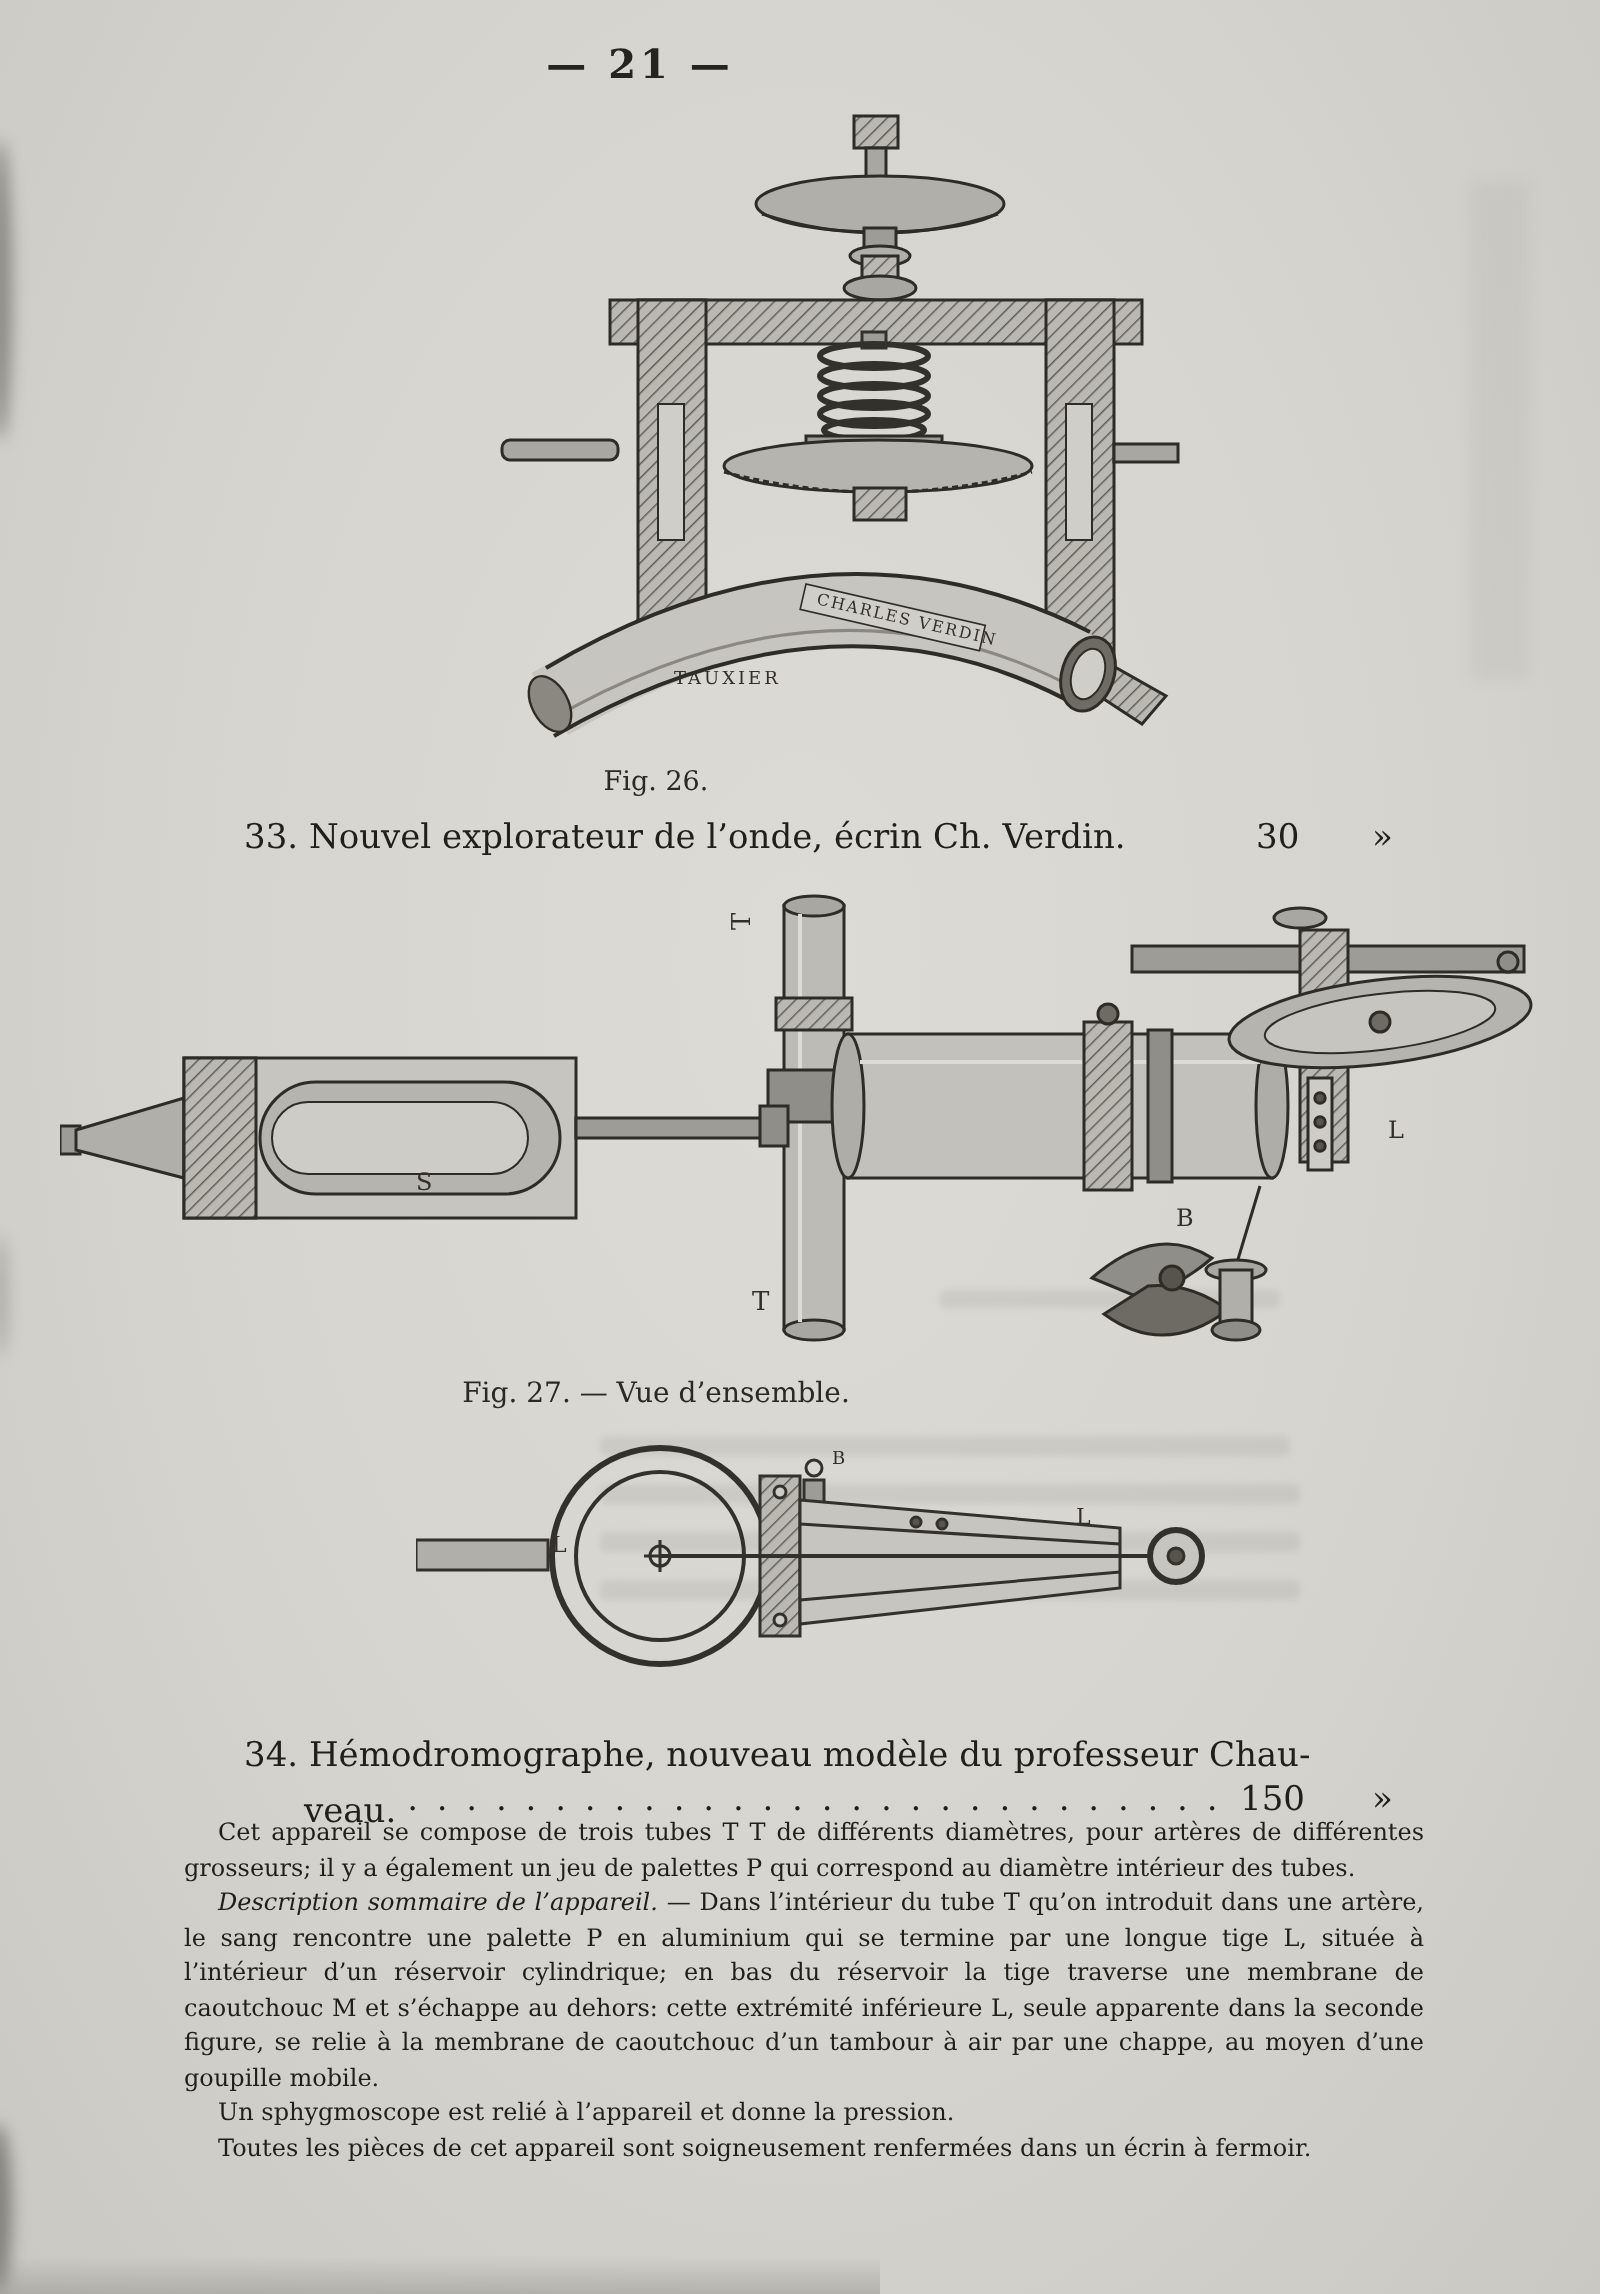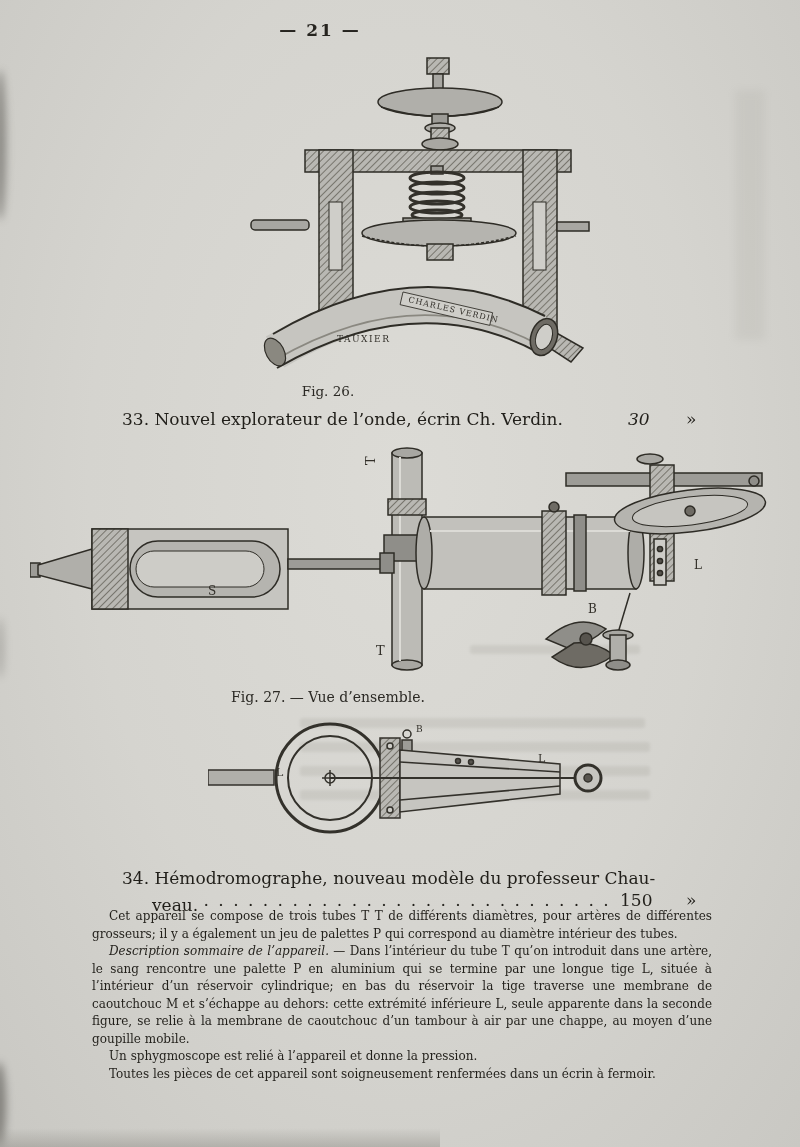--- a/index.html
+++ b/index.html
@@ -3,32 +3,32 @@
 <meta charset="utf-8">
 <style>
   html,body{margin:0;padding:0;background:#9a9994;}
   .page{
     position:relative;width:800px;height:1147px;overflow:hidden;
     background:radial-gradient(ellipse at 50% 42%, #dcdbd6 0%, #d5d4cf 55%, #c9c8c3 100%);
     font-family:"DejaVu Serif","Liberation Serif",serif;
     color:#26241f;
   }
   .page-number{position:absolute;top:20px;left:0;width:640px;text-align:center;
-    font-size:17px;font-weight:bold;letter-spacing:2px;}
+    font-size:20px;font-weight:bold;letter-spacing:2px;}
   .figart{position:absolute;}
   .caption{position:absolute;left:0;width:656px;text-align:center;font-size:13.5px;color:#2b2924;}
   .cap26{top:383px;}
   .cap27{top:689px;font-size:14px;}
   .capcoupe{top:844px;}
   .cat-line{position:absolute;left:0;width:800px;font-size:17px;line-height:21px;color:#211f1a;}
   .l33{top:409px;padding-left:122px;}
   .l34a{top:868px;padding-left:122px;}
   .l34b{top:890px;padding-left:152px;}
   .bold{font-weight:normal;}
-  .price{position:absolute;left:628px;top:0;font-style:italic;}
+  .price{position:absolute;left:628px;top:0;}
   .price34{position:absolute;left:620px;top:0;}
   .pmark{position:absolute;left:686px;top:0;}
   .leader{display:inline-block;max-width:408px;overflow:hidden;white-space:nowrap;vertical-align:baseline;letter-spacing:2px;}
   .body-text{position:absolute;left:92px;top:908px;width:620px;font-size:12px;line-height:17.5px;text-align:justify;color:#211f1a;}
   .para{margin:0;text-indent:17px;}
   .lead{font-style:italic;}
   
   .smudge{position:absolute;background:#55534e;border-radius:50%;filter:blur(4px);}
   .s1{left:-6px;top:70px;width:12px;height:150px;opacity:.55;}
   .s2{left:-8px;top:1062px;width:14px;height:85px;opacity:.6;}

